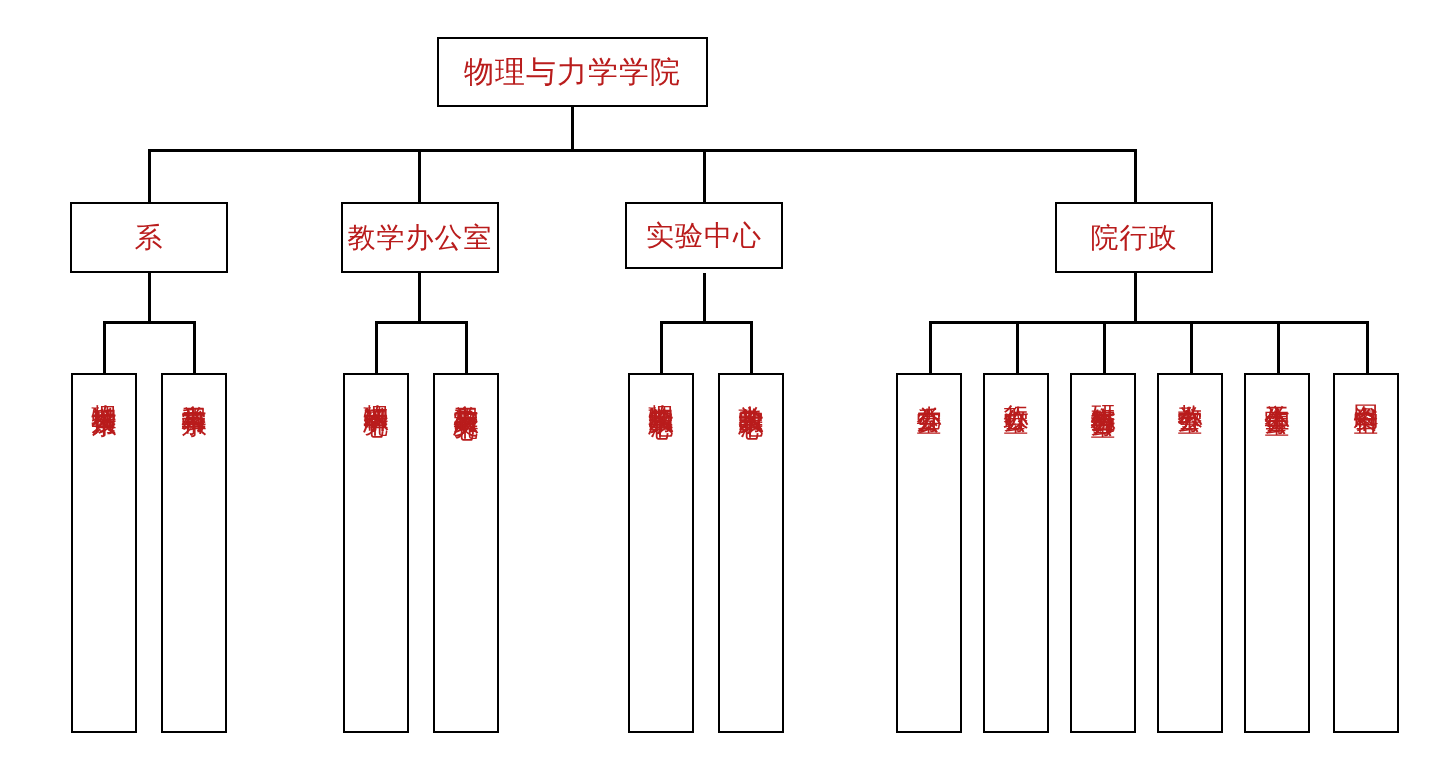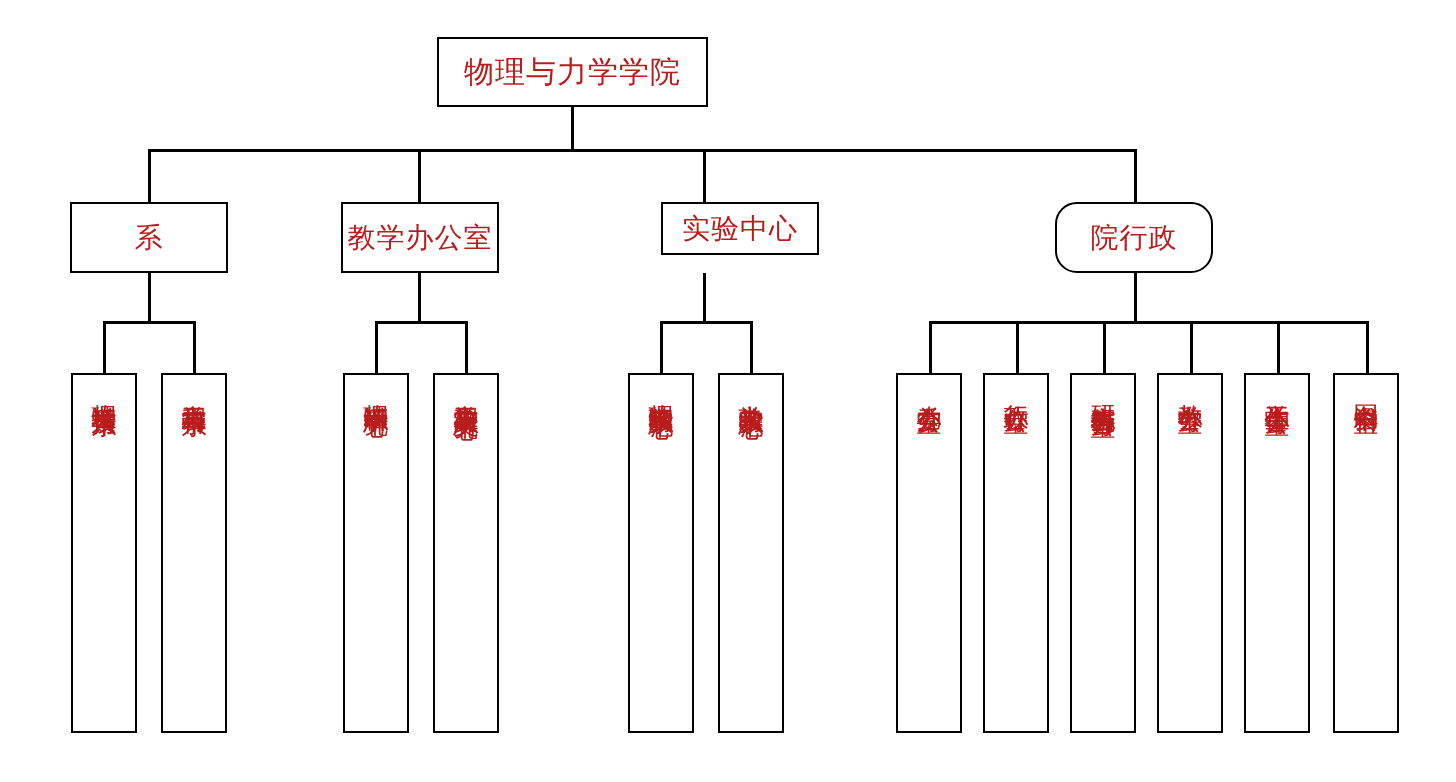--- a/index.html
+++ b/index.html
@@ -94,25 +94,25 @@
   <div class="line v" style="left:1134px; top:149px; width:3px; height:54px;"></div>
 
   <div class="node level2" style="left:70px; top:202px; width:158px; height:71px;">
     <span class="node-label">系</span>
   </div>
 
   <div class="node level2" style="left:341px; top:202px; width:158px; height:71px;">
     <span class="node-label">教学办公室</span>
   </div>
 
-  <div class="node level2" style="left:625px; top:202px; width:158px; height:53px;margin-left:36px;">
+  <div class="node level2" style="left:625px; top:202px; width:158px; height:67px;">
     <span class="node-label">实验中心</span>
   </div>
 
-  <div class="node level2" style="left:1055px; top:202px; width:158px; height:71px;border-radius:22px;">
+  <div class="node level2" style="left:1055px; top:202px; width:158px; height:71px;">
     <span class="node-label">院行政</span>
   </div>
 
   <div class="line v" style="left:148px; top:273px; width:3px; height:50px;"></div>
   <div class="line h" style="left:103px; top:321px; width:93px; height:3px;"></div>
   <div class="line v" style="left:103px; top:321px; width:3px; height:52px;"></div>
   <div class="line v" style="left:193px; top:321px; width:3px; height:52px;"></div>
 
   <div class="node leaf" style="left:71px; top:373px; width:66px; height:360px;">
     <span class="node-label">物理科学与技术系</span>

